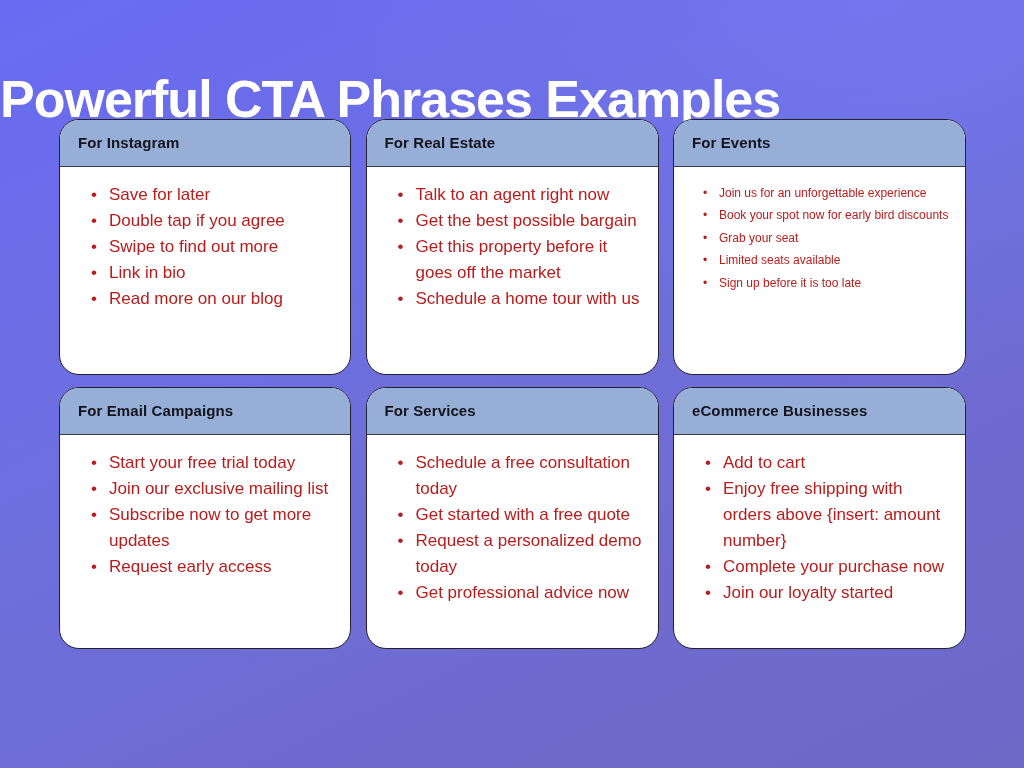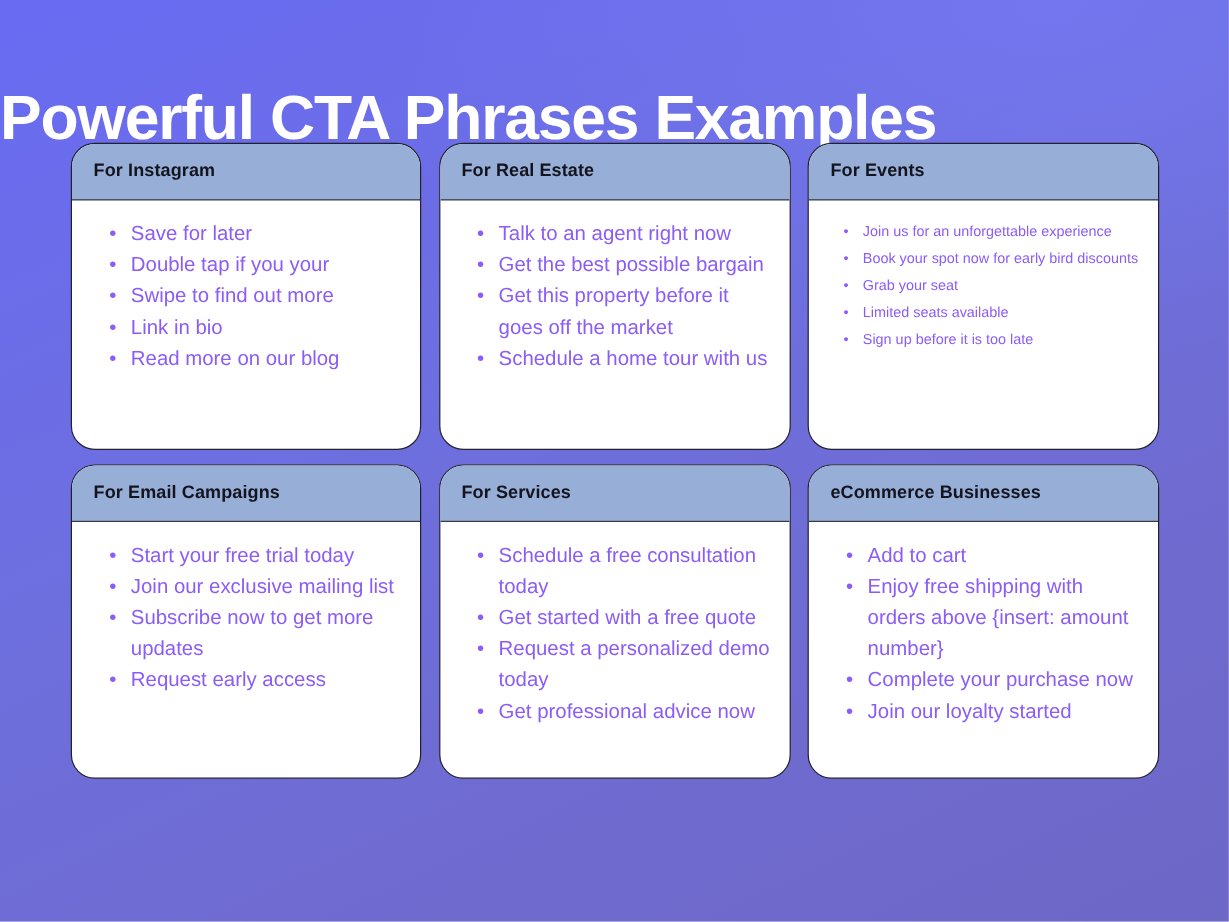--- a/index.html
+++ b/index.html
@@ -49,21 +49,21 @@
     padding-left: 18px;
     font-size: 15px;
     font-weight: 700;
     color: #14141f;
     letter-spacing: 0.1px;
   }
   .card-body {
     flex: 1 1 auto;
     padding: 15px 10px 0 14px;
     overflow: hidden;
-    color: #8b5cf6;
+    color: #b91c1c;
   }
   .card-body ul {
     margin: 0;
     padding: 0;
     list-style: none;
     font-size: 17px;
     line-height: 26px;
   }
   .card-body li {
     position: relative;
@@ -88,21 +88,21 @@
 
 <h1 class="page-title">Powerful CTA Phrases Examples</h1>
 
 <div class="grid">
 
   <div class="card">
     <div class="card-header">For Instagram</div>
     <div class="card-body">
       <ul>
           <li>Save for later</li>
-          <li>Double tap if you your</li>
+          <li>Double tap if you agree</li>
           <li>Swipe to find out more</li>
           <li>Link in bio</li>
           <li>Read more on our blog</li>
         </ul>
     </div>
   </div>
 
   <div class="card">
     <div class="card-header">For Real Estate</div>
     <div class="card-body">

